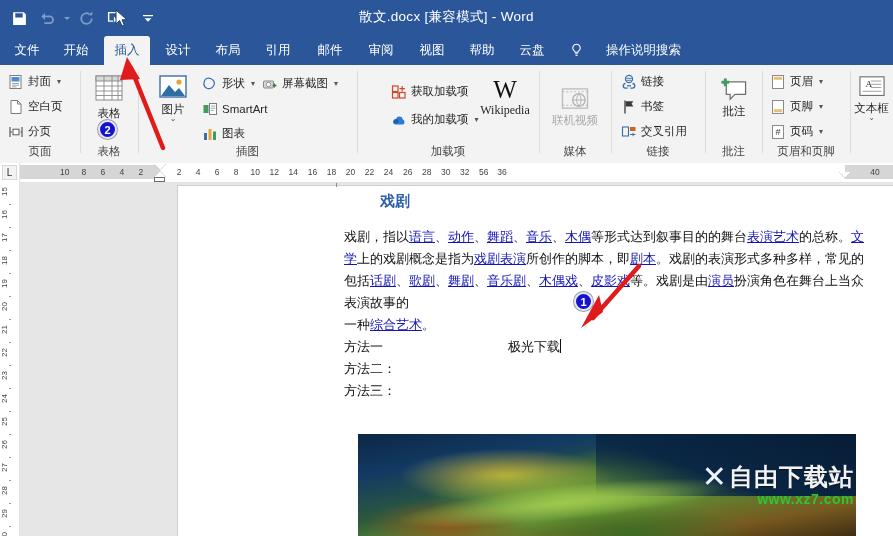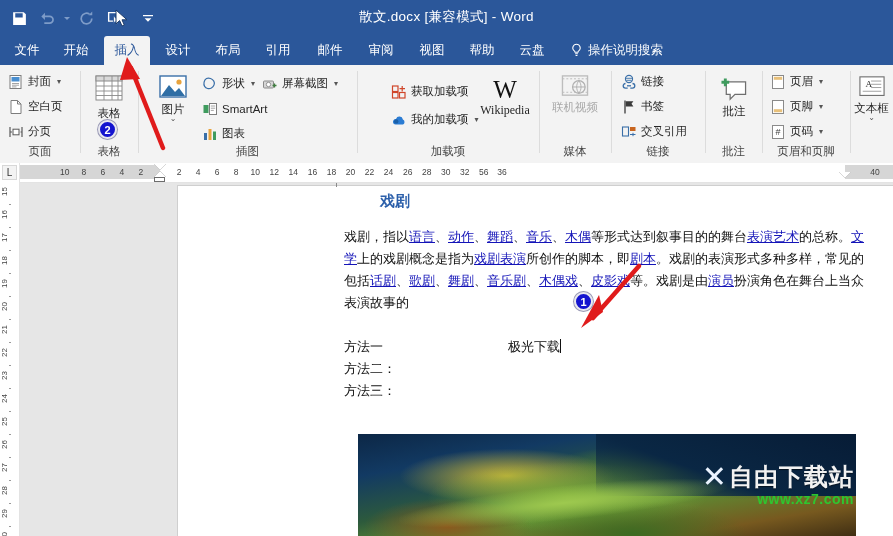--- a/index.html
+++ b/index.html
@@ -42,21 +42,21 @@
   }
   .tab {
     position:absolute; top:0; height:29px;
     display:flex; align-items:center; justify-content:center;
     color:#ffffff; font-size:12.5px; padding:0 9px;
     white-space:nowrap;
   }
   .tab.active {
     background:#f3f3f3; color:#2b579a; border-radius:3px 3px 0 0;
   }
-  .tellme { position:absolute; top:0; height:29px; display:flex; align-items:center; gap:5px; color:#fff; font-size:12.5px;}
+  .tellme { position:absolute; top:0; height:29px; display:flex; align-items:center; gap:23px; color:#fff; font-size:12.5px;}
   .bulb { width:13px; height:15px; }
 
   
   .ribbon {
     position:absolute; left:0; top:65px; width:893px; height:116px;
     background:#f3f3f3; border-bottom:6px solid #c2410c;
   }
   .rgroup { position:absolute; top:0; height:96px; }
   .rgroup .glabel {
     position:absolute; bottom:2px; left:0; width:100%;
@@ -385,21 +385,21 @@
     </div>
     <div class="bigbtn" style="left:118px;top:12px;width:60px">
       <span style="font-family:'Liberation Serif','DejaVu Serif',serif;font-size:25px;line-height:26px;color:#111;">W</span>
       <span class="lb" style="font-family:'Liberation Serif','DejaVu Serif',serif;font-size:12px;">Wikipedia</span>
     </div>
     <div class="glabel">加载项</div>
   </div>
   <div class="gsep" style="left:539px"></div>
 
   <div class="rgroup" style="left:539px;width:72px">
-    <div class="bigbtn" style="left:10px;top:8px;width:52px;color:#a8a8a8">
+    <div class="bigbtn" style="left:10px;top:21px;width:52px;color:#a8a8a8">
       <svg class="ic" viewBox="0 0 32 28" style="width:32px;height:27px">
         <rect x="3" y="3" width="26" height="20" fill="none" stroke="#bdbdbd" stroke-width="1.4"></rect>
         <path d="M3 6h26M3 20h26" stroke="#bdbdbd" stroke-width="1" stroke-dasharray="2 2"></path>
         <circle cx="20" cy="14.5" r="6.5" fill="none" stroke="#b0b0b0" stroke-width="1.3"></circle>
         <path d="M13.5 14.5h13M20 8c3 3.5 3 9.5 0 13M20 8c-3 3.5-3 9.5 0 13" fill="none" stroke="#b0b0b0" stroke-width="1"></path>
       </svg>
       <span class="lb">联机视频</span>
     </div>
     <div class="glabel">媒体</div>
   </div>
@@ -559,20 +559,21 @@
 <div class="workspace">
   <div class="page">
 
     <div class="pagecorner" style="left:158px;top:-8px;border-width:1px 0 0 1px"></div>
 
     <div class="doc">
       <div class="heading">戏剧</div>
 
       <div class="para" id="para"><span>戏剧，指以</span><span class="lnk">语言</span><span>、</span><span class="lnk">动作</span><span>、</span><span class="lnk">舞蹈</span><span>、</span><span class="lnk">音乐</span><span>、</span><span class="lnk">木偶</span><span>等形式达到叙事目的的舞台</span><span class="lnk">表演艺术</span><span>的总称。</span><span class="lnk">文学</span><span>上的戏剧概念是指为</span><span class="lnk">戏剧表演</span><span>所创作的脚本，即</span><span class="lnk">剧本</span><span>。戏剧的表演形式多种多样，常见的包括</span><span class="lnk">话剧</span><span>、</span><span class="lnk">歌剧</span><span>、</span><span class="lnk">舞剧</span><span>、</span><span class="lnk">音乐剧</span><span>、</span><span class="lnk">木偶戏</span><span>、</span><span class="lnk">皮影戏</span><span>等。戏剧是由</span><span class="lnk">演员</span><span>扮演角色在舞台上当众表演故事的</span></div>
 
+      <div class="lines" id="linecont" style="top:128px"><span>一种</span><span class="lnk">综合艺术</span><span>。</span></div>
       <div class="lines" style="top:150px">
         <span>方法一</span>
       </div>
       <div class="lines" style="top:172px">
         <span>方法二：</span>
       </div>
       <div class="lines" style="top:194px">
         <span>方法三：</span>
       </div>
       <div class="lines" style="left:330px;top:150px">

